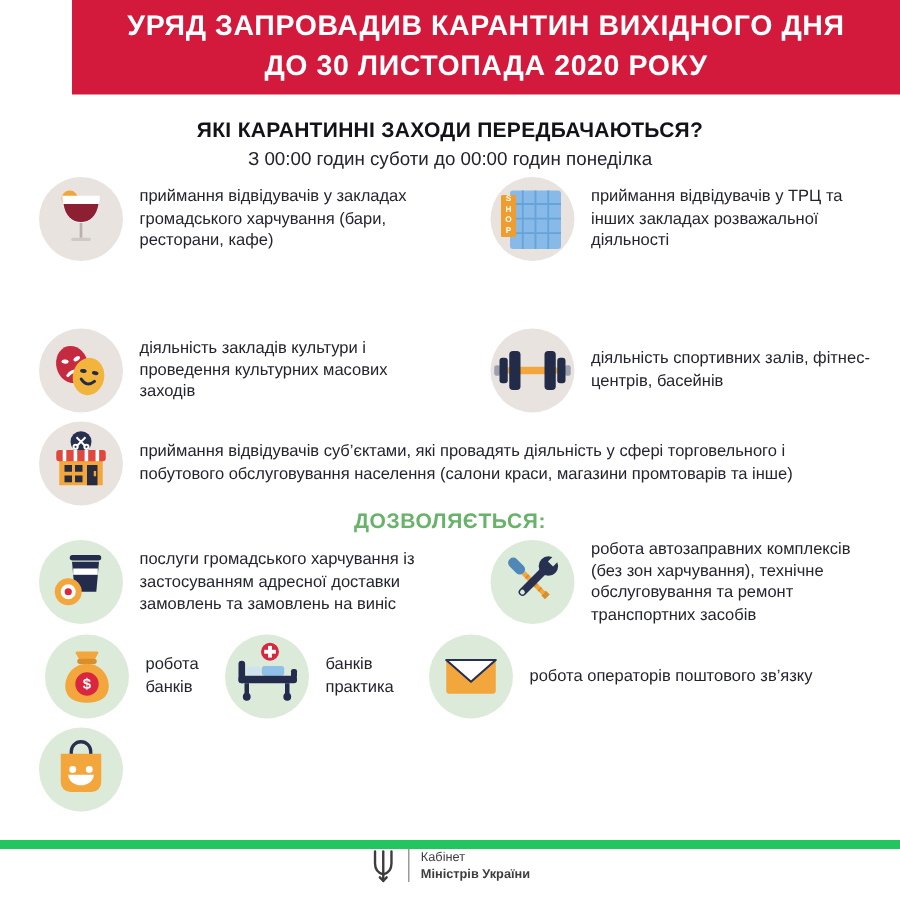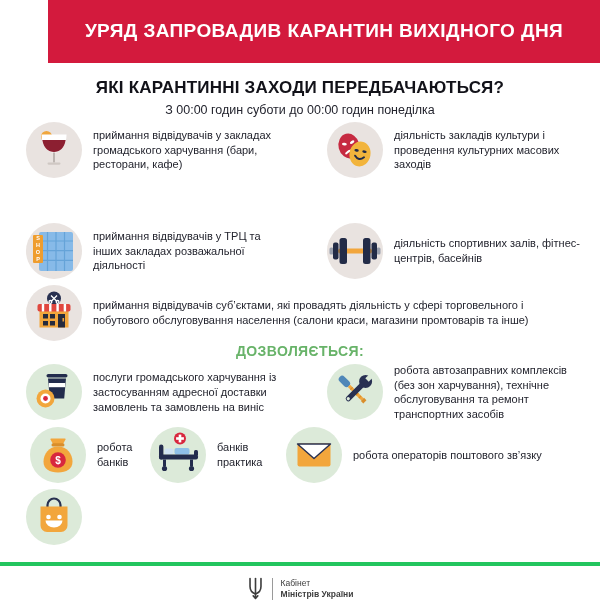--- a/index.html
+++ b/index.html
@@ -2,53 +2,54 @@
 <html style="--banner-red: #d31a3d; --allowed-green: #68b369; --prohibited-circle: #e9e3e0; --allowed-circle: #dcead9; --icon-navy: #232c4d; --icon-orange: #f2a63c; --text-dark: #23242e;"><head>
 <meta charset="utf-8">
 <style>
   html,body{margin:0;padding:0;background:#fff;}
   .page{width:600px;height:600px;position:relative;overflow:hidden;background:#fff;
         font-family:"Liberation Sans",sans-serif;color:#23242e;}
   .banner{height:63px;background:var(--banner-red,#d31a3d);color:#fff;display:flex;
           flex-direction:column;align-items:center;justify-content:center;text-align:center;
           font-weight:bold;font-size:19px;line-height:1.42;letter-spacing:.4px;margin-left:48px;}
   .intro{text-align:center;padding-top:15px;}
-  .question{font-size:17px;font-weight:bold;color:#121219;letter-spacing:.2px;}
+  .question{font-size:14px;font-weight:bold;color:#121219;letter-spacing:.2px;}
   .subtitle{font-size:12.5px;margin-top:5px;color:#23242e;}
   .section-heading{font-size:14px;font-weight:bold;letter-spacing:.4px;text-align:center;}
   .h-red{color:var(--banner-red,#d31a3d);margin-top:8px;}
   .h-green{color:var(--allowed-green,#68b369);margin-top:1px;}
   .cols{display:grid;grid-template-columns:258px 1fr;column-gap:4px;row-gap:4px;
         padding:0 14px 0 26px;margin-top:4px;gap:43px;}
   .row3{display:grid;grid-template-columns:120px 136px 1fr;padding:0 10px 0 30px;margin-top:4px;}
   .wide{padding:0 18px 0 26px;margin-top:4px;}
   .item{display:flex;align-items:center;gap:11px;min-height:58px;}
   .item-text{font-size:11px;line-height:1.34;color:#23242e;}
   .circle{width:56px;height:56px;border-radius:50%;flex:0 0 56px;display:flex;
           align-items:center;justify-content:center;position:relative;}
   .c-gray{background:var(--prohibited-circle,#e9e3e0);}
   .c-mint{background:var(--allowed-circle,#dcead9);}
   .mall-sign{position:absolute;left:7px;top:12px;width:10px;height:28px;background:#ef9d2e;
              color:#fff;font-size:5.5px;font-weight:bold;display:flex;align-items:center;
              justify-content:center;writing-mode:vertical-lr;text-orientation:upright;
              letter-spacing:1px;border-radius:1px;}
-  .footer-wrap{position:absolute;left:0;right:0;bottom:0;border-top:4px solid #22c55e;
-               background:#fff;height:34px;display:flex;align-items:flex-end;justify-content:center;gap:8px;}
+  .footer-wrap{position:absolute;left:0;right:0;bottom:0;border-top:6px solid #22c55e;
+               background:#fff;height:34px;display:flex;align-items:flex-start;justify-content:center;gap:8px;}
   .footer-sep{width:1px;height:22px;background:#9a9a9a;}
   .footer-text{font-size:8.5px;color:#3d3d3d;line-height:1.3;text-align:left;}
   .footer-text .b{font-weight:bold;}
   svg{display:block;}
 </style>
 </head>
 <body>
 
 <div class="page">
 
   <div class="banner">
     <div>УРЯД ЗАПРОВАДИВ КАРАНТИН ВИХІДНОГО ДНЯ</div>
+    <div>ДО 30 ЛИСТОПАДА 2020 РОКУ</div>
   </div>
 
   <div class="intro">
     <div class="question">ЯКІ КАРАНТИННІ ЗАХОДИ ПЕРЕДБАЧАЮТЬСЯ?</div>
     <div class="subtitle">З 00:00 годин суботи до 00:00 годин понеділка</div>
   </div>
 
   <div class="cols">
 
     <div class="item">
@@ -60,46 +61,46 @@
           <rect x="27.1" y="30.5" width="1.8" height="10" fill="#b7b0ac"></rect>
           <rect x="21.5" y="40.5" width="13" height="2.2" rx="1.1" fill="#cfc8c3"></rect>
         </svg>
       </div>
       <div class="item-text">приймання відвідувачів у закладах громадського харчування (бари, ресторани, кафе)</div>
     </div>
 
     <div class="item">
       <div class="circle c-gray">
         <svg viewBox="0 0 56 56" width="56" height="56">
+          <rect x="13" y="9" width="34" height="39" rx="2" fill="#87bae8"></rect>
+          <path d="M21.5 9 V48 M30 9 V48 M38.5 9 V48 M13 18 H47 M13 27.7 H47 M13 37.4 H47" stroke="#65a3d8" stroke-width="1.2" fill="none"></path>
+        </svg>
+        <div class="mall-sign">SHOP</div>
+      </div>
+      <div class="item-text">приймання відвідувачів у ТРЦ та інших закладах розважальної діяльності</div>
+    </div>
+
+    <div class="item">
+      <div class="circle c-gray">
+        <svg viewBox="0 0 56 56" width="56" height="56">
           <g transform="rotate(-14 22 24)">
             <ellipse cx="22" cy="24" rx="10.5" ry="12.5" fill="#c62a41"></ellipse>
             <ellipse cx="18" cy="21" rx="2.4" ry="1.4" fill="#fff" transform="rotate(18 18 21)"></ellipse>
             <ellipse cx="26" cy="21" rx="2.4" ry="1.4" fill="#fff" transform="rotate(-18 26 21)"></ellipse>
             <path d="M17.5 30.5 Q22 27 26.5 30.5" stroke="#fff" stroke-width="2" fill="none" stroke-linecap="round"></path>
           </g>
           <g transform="rotate(10 33 32)">
             <ellipse cx="33" cy="32" rx="10.5" ry="12.5" fill="#f2b43c"></ellipse>
             <ellipse cx="29" cy="29" rx="2.2" ry="1.3" fill="#222b47"></ellipse>
             <ellipse cx="37" cy="29" rx="2.2" ry="1.3" fill="#222b47"></ellipse>
             <path d="M28.5 34.5 Q33 39.5 37.5 34.5" stroke="#222b47" stroke-width="2" fill="none" stroke-linecap="round"></path>
           </g>
         </svg>
       </div>
       <div class="item-text">діяльність закладів культури і проведення культурних масових заходів</div>
-    </div>
-
-    <div class="item">
-      <div class="circle c-gray">
-        <svg viewBox="0 0 56 56" width="56" height="56">
-          <rect x="13" y="9" width="34" height="39" rx="2" fill="#87bae8"></rect>
-          <path d="M21.5 9 V48 M30 9 V48 M38.5 9 V48 M13 18 H47 M13 27.7 H47 M13 37.4 H47" stroke="#65a3d8" stroke-width="1.2" fill="none"></path>
-        </svg>
-        <div class="mall-sign">SHOP</div>
-      </div>
-      <div class="item-text">приймання відвідувачів у ТРЦ та інших закладах розважальної діяльності</div>
     </div>
 
     <div class="item">
       <div class="circle c-gray">
         <svg viewBox="0 0 56 56" width="56" height="56">
           <rect x="11" y="25.5" width="34" height="5" rx="2.5" fill="#f2a63c"></rect>
           <rect x="2.5" y="24.5" width="4" height="7" rx="1.5" fill="#9aa0ae"></rect>
           <rect x="49.5" y="24.5" width="4" height="7" rx="1.5" fill="#9aa0ae"></rect>
           <rect x="6" y="19.5" width="5.5" height="17" rx="2" fill="#222b47"></rect>
           <rect x="12.5" y="15" width="7.5" height="26" rx="2.5" fill="#222b47"></rect>

